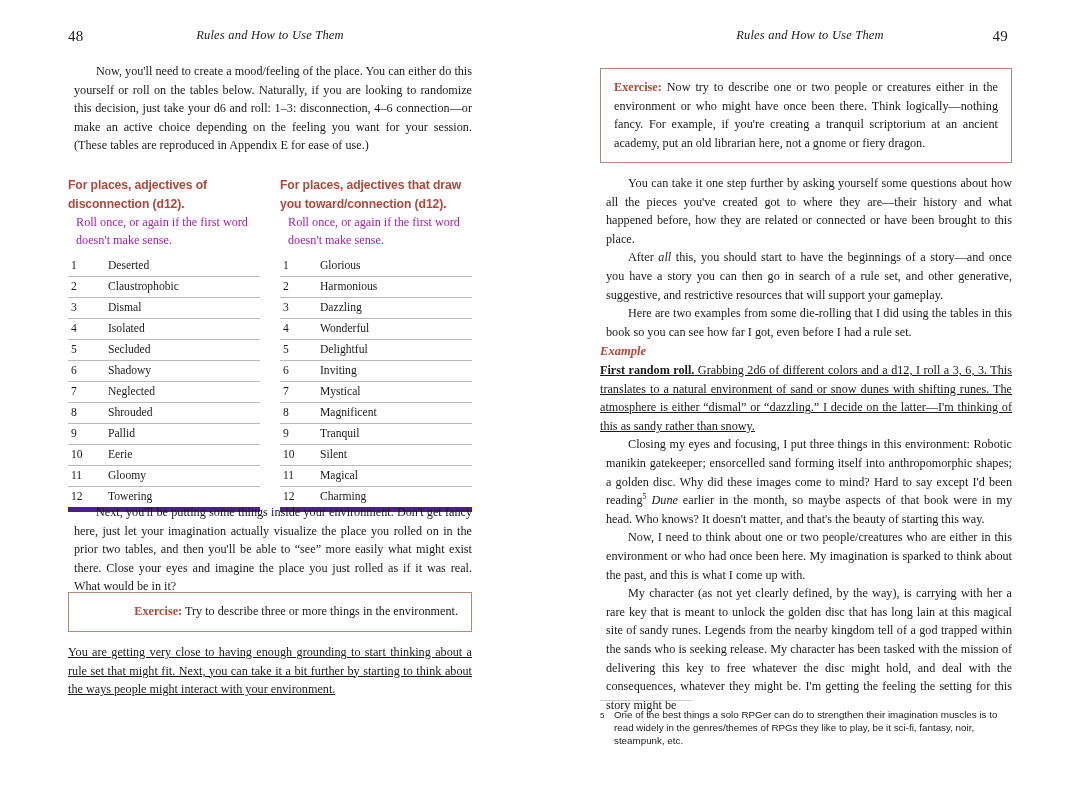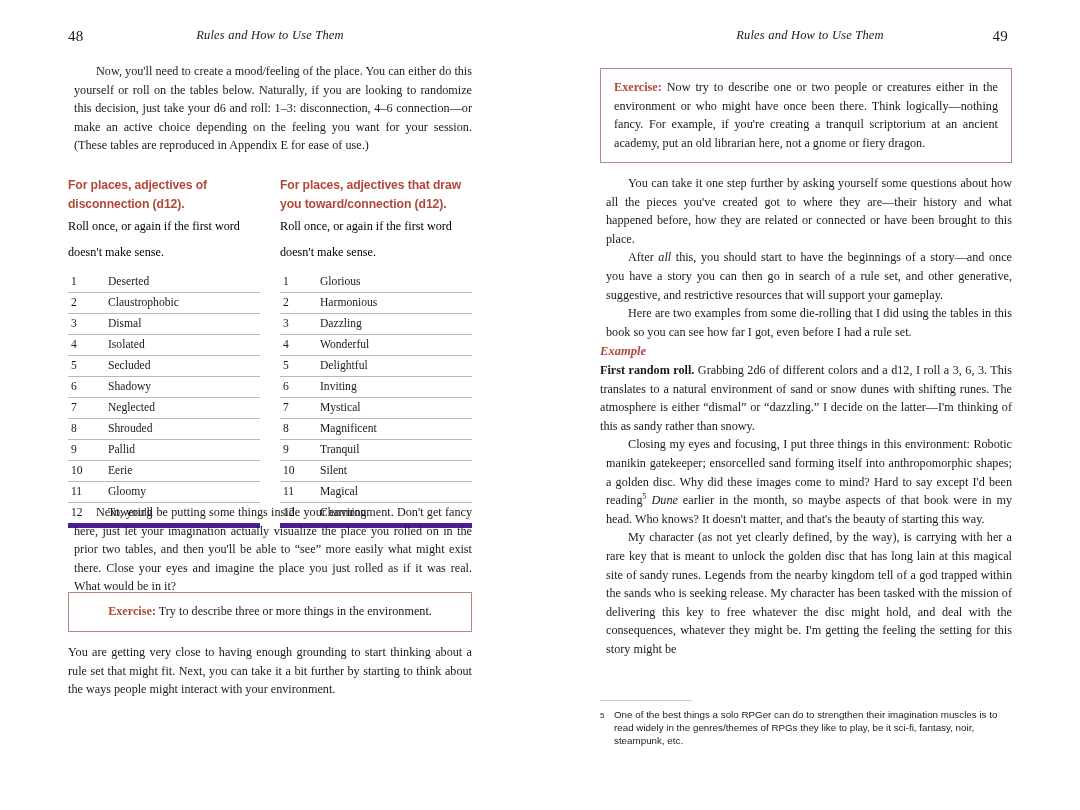--- a/index.html
+++ b/index.html
@@ -38,38 +38,38 @@
     font-size:12.2px;
     line-height:18.6px;
     text-align:justify;
     -webkit-hyphens:auto;hyphens:auto;
   }
   .col-left{left:68px;}
   .col-right{left:60px;}
 
   p{margin:0;}
   p.ind{text-indent:22px;margin-left:6px;}
-  p.noind{text-indent:0;}
+  p.noind{text-indent:0;text-decoration:underline;}
 
   em{font-style:italic;}
   b,strong{font-weight:bold;}
   sup{font-size:8px;vertical-align:super;line-height:0;}
 
   
   .accent{color:#b0483a;}
   .tbl-head{
     color:#b0483a;
     font-weight:bold;
     font-size:12.2px;
     line-height:18.6px;
     font-family:"Liberation Sans","DejaVu Sans",sans-serif;
     letter-spacing:-.1px;
   }
   .tbl-sub{
-    font-size:12.2px;line-height:26px;color:#000000;
+    font-size:12.2px;line-height:18px;color:#a21caf;margin-left:8px;
   }
 
   
   .tables{
     position:absolute;left:68px;top:176px;width:404px;
     display:flex;justify-content:space-between;
   }
   .tblcol{width:192px;}
   .tblcol .caption{margin-bottom:6px;}
   table.roll{
@@ -84,21 +84,21 @@
   }
   table.roll td.num{width:26px;text-align:left;padding-left:3px;}
   table.roll td.val{padding-left:11px;}
   table.roll tr:last-child td{border-bottom:5px solid #4c1d95;}
 
   
   .exbox{
     border:1px solid #b58878;
     padding:9px 13px 10px 13px;
     font-size:12.2px;line-height:18.6px;
-    text-align:center;
+    text-align:right;
     box-sizing:border-box;
   }
   .exbox.justified{text-align:justify;}
 
   
   .exheading{
     color:#b0483a;font-style:italic;font-weight:bold;
     font-size:12.6px;line-height:19px;
   }
 
@@ -290,20 +290,21 @@
       <p class="ind">Here are two examples from some die-rolling that I did using the tables in this book so you can see how far I got, even before I had a rule set.</p>
     </div>
 
     <div class="blk" style="left:60px;top:342px;width:412px;">
       <div class="exheading">Example</div>
     </div>
 
     <div class="blk col col-right" style="top:361px;width:412px;">
       <p class="noind"><b>First random roll.</b><span> Grabbing 2d6 of different colors and a d12, I roll a 3, 6, 3. This translates to a natural environment of sand or snow dunes with shifting runes. The atmosphere is either “dismal” or “dazzling.” I decide on the latter—I'm thinking of this as sandy rather than snowy.</span></p>
       <p class="ind"><span>Closing my eyes and focusing, I put three things in this environment: Robotic manikin gatekeeper; ensorcelled sand forming itself into anthropomorphic shapes; a golden disc. Why did these images come to mind? Hard to say except I'd been reading</span><sup>5</sup> <em>Dune</em><span> earlier in the month, so maybe aspects of that book were in my head. Who knows? It doesn't matter, and that's the beauty of starting this way.</span></p>
+      <p class="ind">Now, I need to think about one or two people/creatures who are either in this environment or who had once been here. My imagination is sparked to think about the past, and this is what I come up with.</p>
       <p class="ind">My character (as not yet clearly defined, by the way), is carrying with her a rare key that is meant to unlock the golden disc that has long lain at this magical site of sandy runes. Legends from the nearby kingdom tell of a god trapped within the sands who is seeking release. My character has been tasked with the mission of delivering this key to free whatever the disc might hold, and deal with the consequences, whatever they might be. I'm getting the feeling the setting for this story might be</p>
     </div>
 
     <div class="footnote">
       <div class="footsep"></div>
       <div class="fnrow">
         <div class="fnmark">5</div>
         <div class="fntext">One of the best things a solo RPGer can do to strengthen their imagination muscles is to read widely in the genres/themes of RPGs they like to play, be it sci-fi, fantasy, noir, steampunk, etc.</div>
       </div>
     </div>

